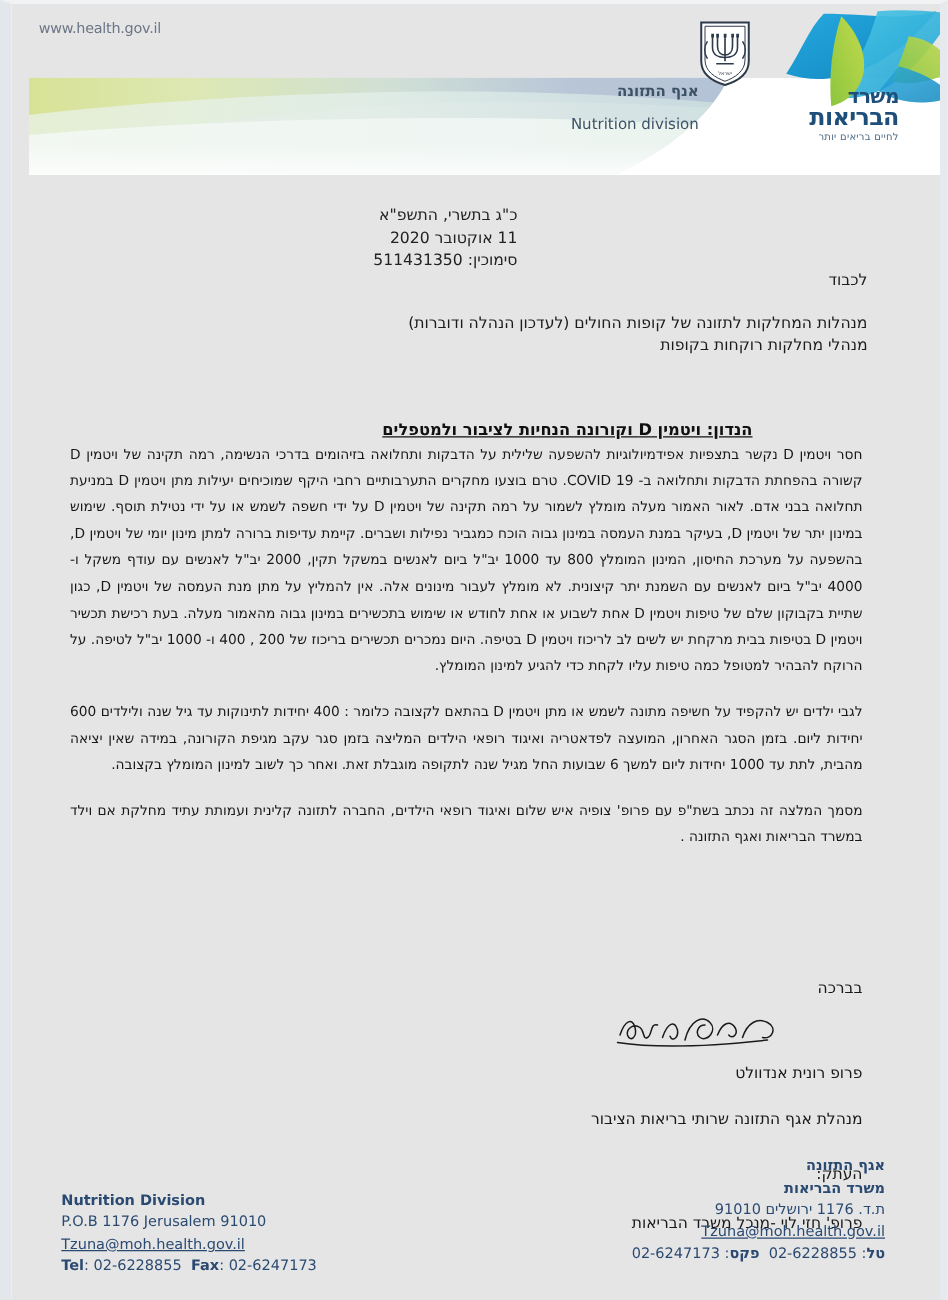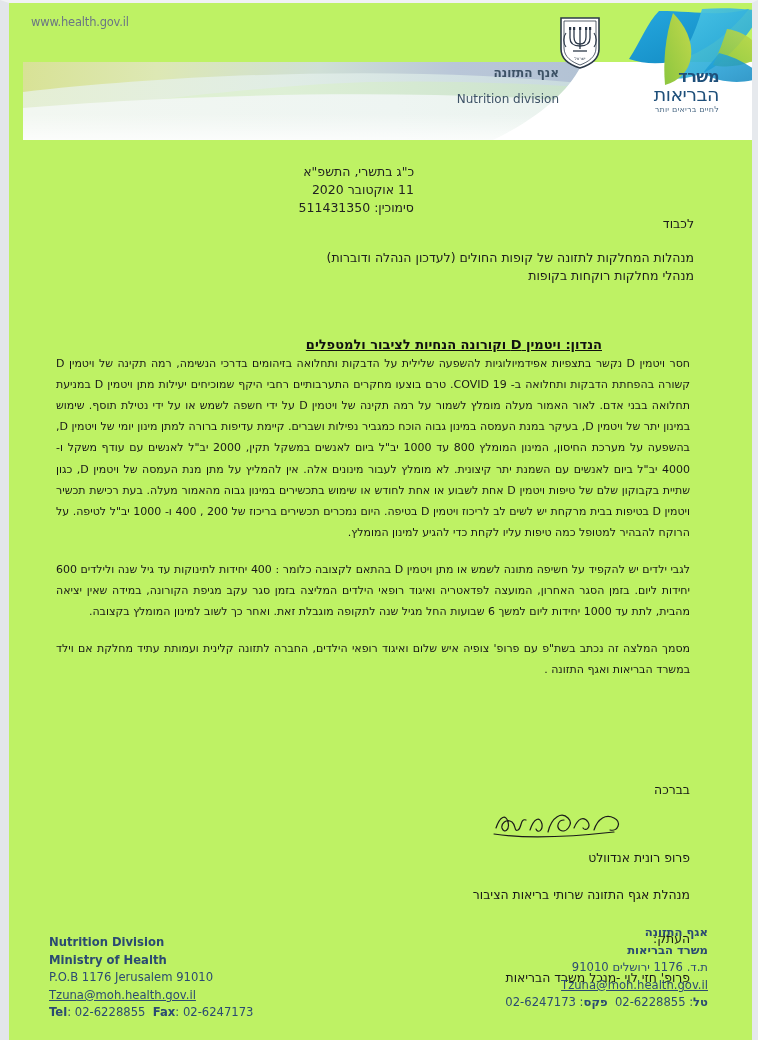--- a/index.html
+++ b/index.html
@@ -24,21 +24,21 @@
     box-sizing: border-box;
     border-left: 9px solid #e3e6ea;
     border-right: 6px solid #e6e9ed;
     border-top: 3px solid #f0f2f4;
     overflow: hidden;
   }
   #sheet {
     position: absolute;
     left: 0; top: 0;
     right: 0; bottom: 0;
-    background: #bef264;
+    background: #e5e5e5;
   }
 
   
   .url-line {
     position: absolute;
     left: 22px;
     top: 12px;
     font-size: 11.5px;
     color: #6b7585;
     letter-spacing: -0.2px;
@@ -104,21 +104,21 @@
     line-height: 1.0;
   }
   .moh-logo .wm1 {
     font-size: 16px;
     font-weight: bold;
     color: #1e4f7a;
     letter-spacing: -0.5px;
   }
   .moh-logo .wm2 {
     font-size: 19px;
-    font-weight: normal;
+    font-weight: bold;
     color: #1e4f7a;
     letter-spacing: -0.5px;
   }
   .moh-logo .wm3 {
     font-size: 8px;
     color: #4d6b86;
     letter-spacing: 0.2px;
     margin-top: 2px;
   }
 
@@ -360,21 +360,20 @@
         </svg>
       </div>
       <div class="sig-name">פרופ רונית אנדוולט</div>
       <div class="sig-role">מנהלת אגף התזונה שרותי בריאות הציבור</div>
       <div class="sig-cc-label">העתק:</div>
       <div class="sig-cc-item">פרופ' חזי לוי -מנכל משרד הבריאות</div>
     </div>
 
     <div class="footer-en">
       <div class="fbold">Nutrition Division</div>
-      <div class="fbold">Ministry of Health</div>
       <div>P.O.B 1176 Jerusalem 91010</div>
       <div class="femail">Tzuna@moh.health.gov.il</div>
       <div class="fline"><span class="fbold">Tel</span><span>: 02-6228855</span>&nbsp;&nbsp;<span class="fbold">Fax</span><span>: 02-6247173</span></div>
     </div>
 
     <div class="footer-he">
       <div class="fbold">אגף התזונה</div>
       <div class="fbold">משרד הבריאות</div>
       <div>ת.ד. 1176 ירושלים 91010</div>
       <div class="femail">Tzuna@moh.health.gov.il</div>

